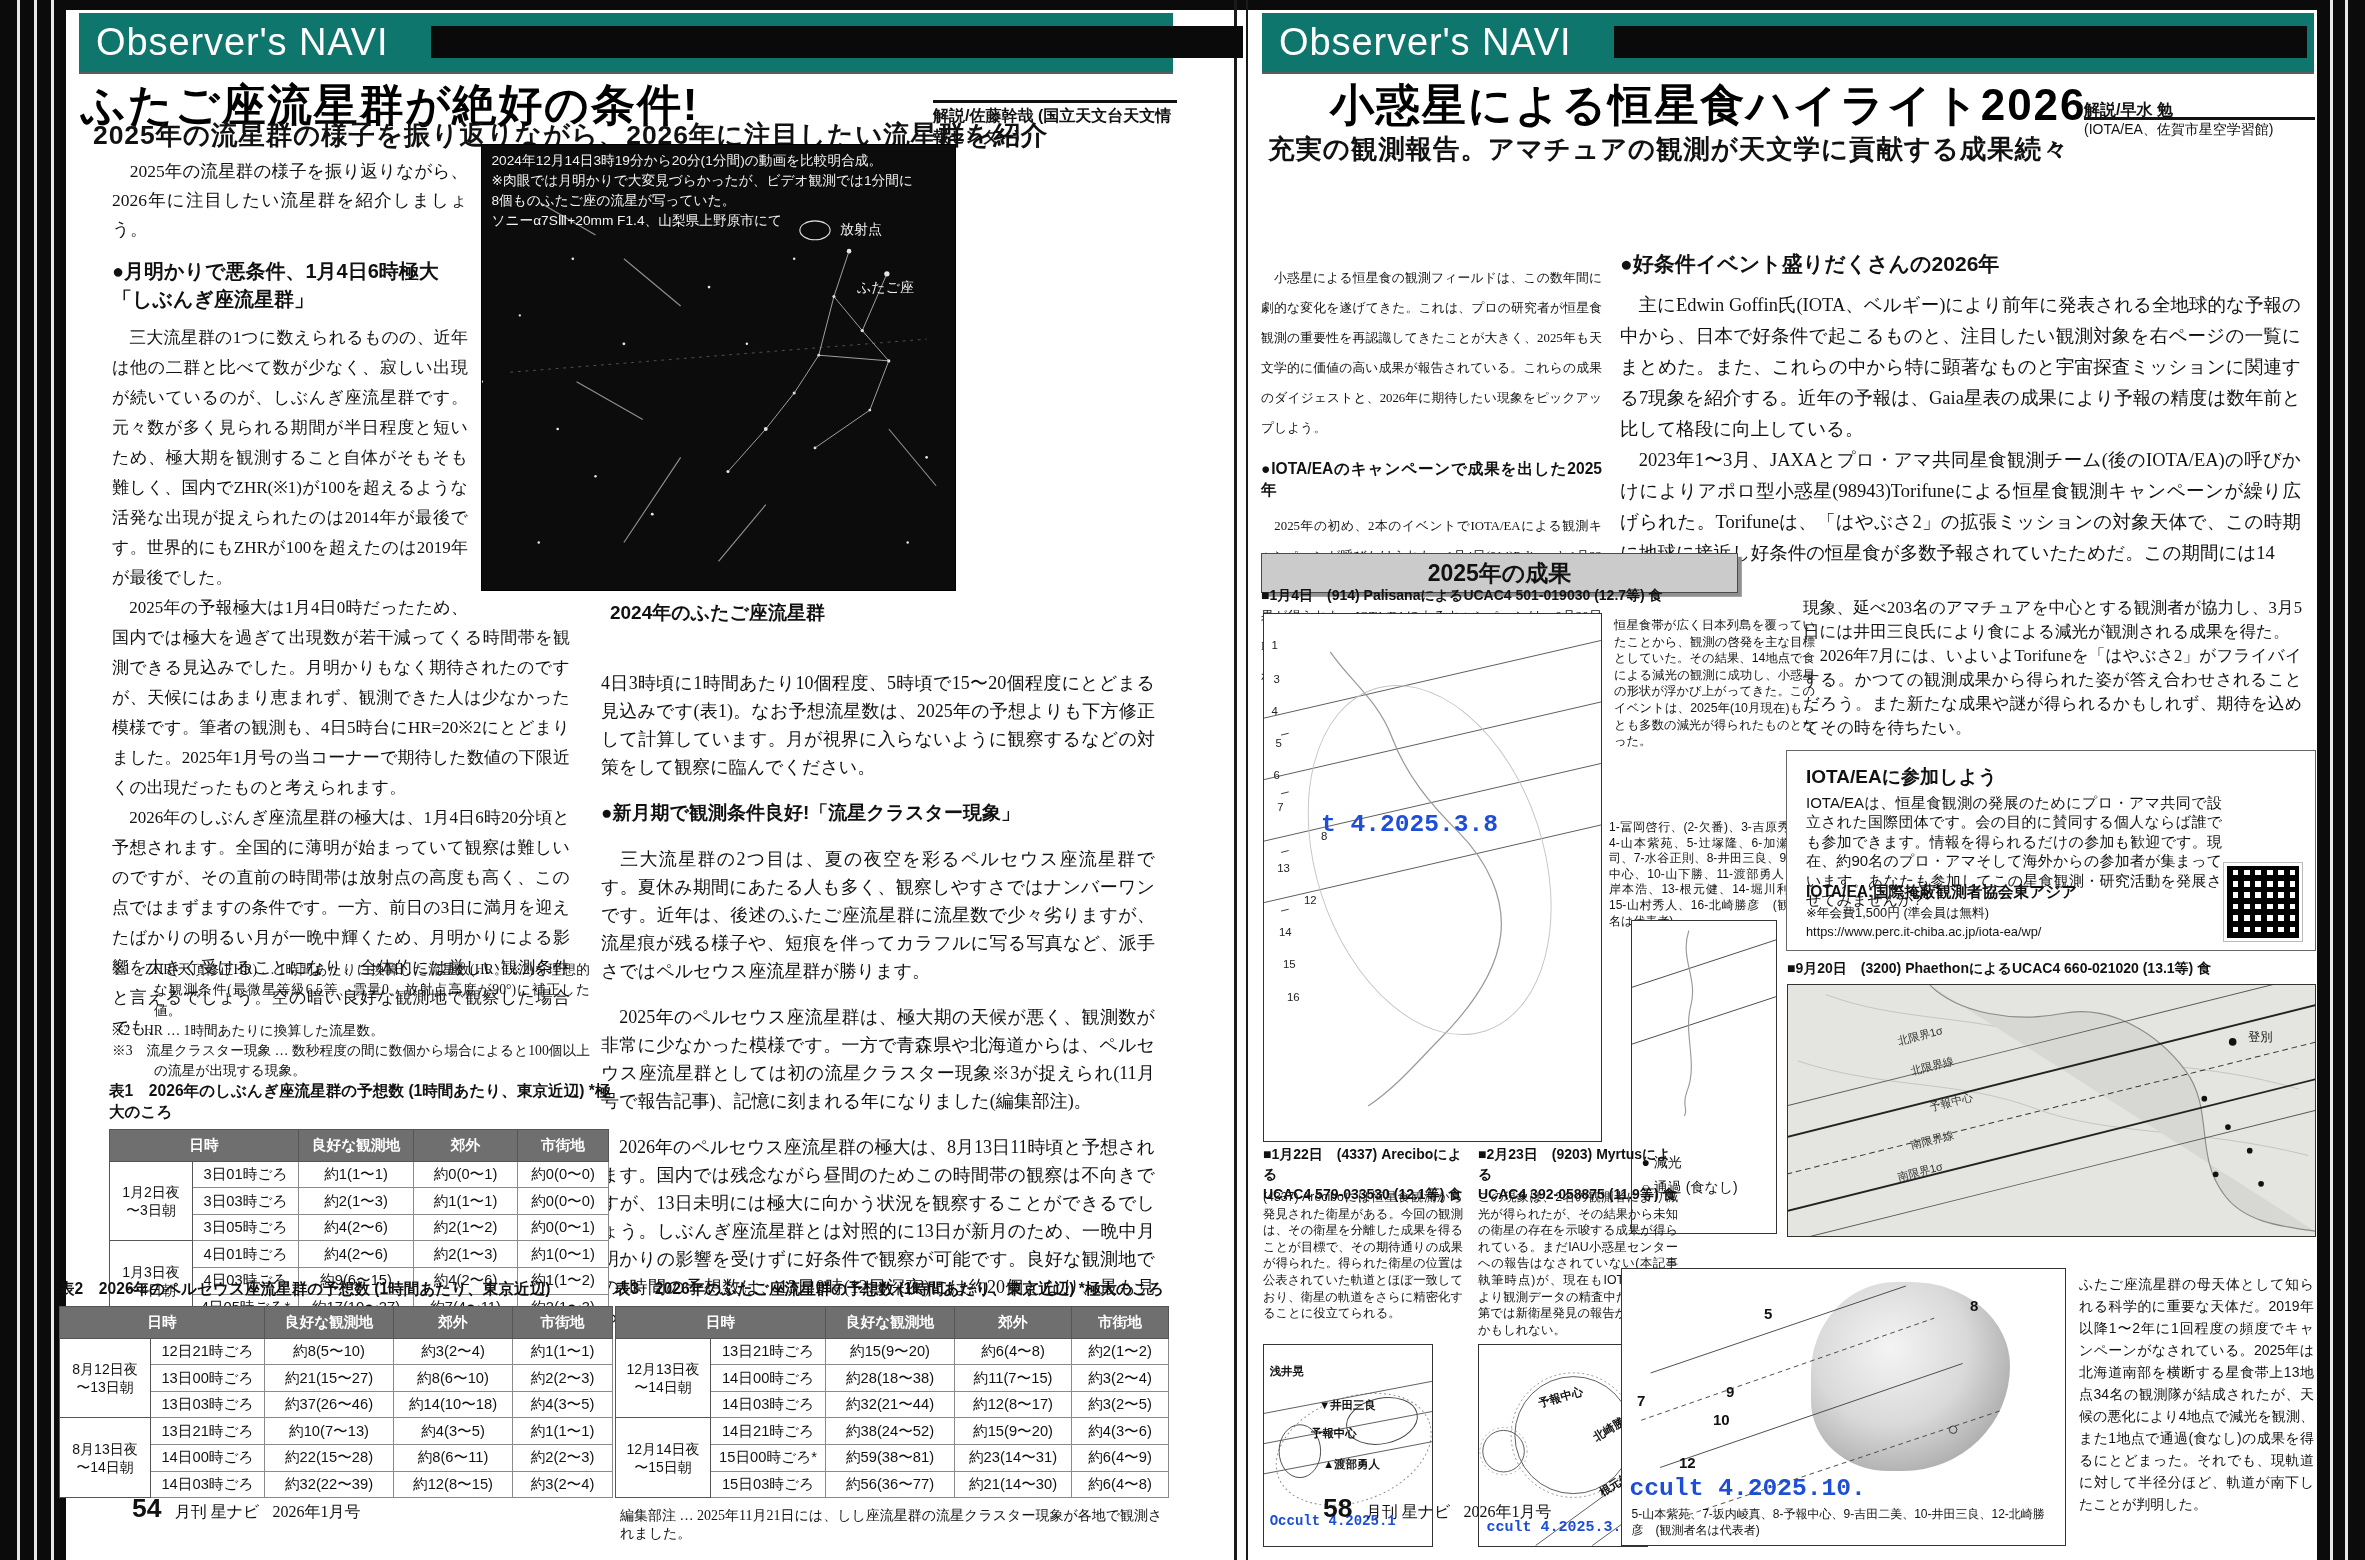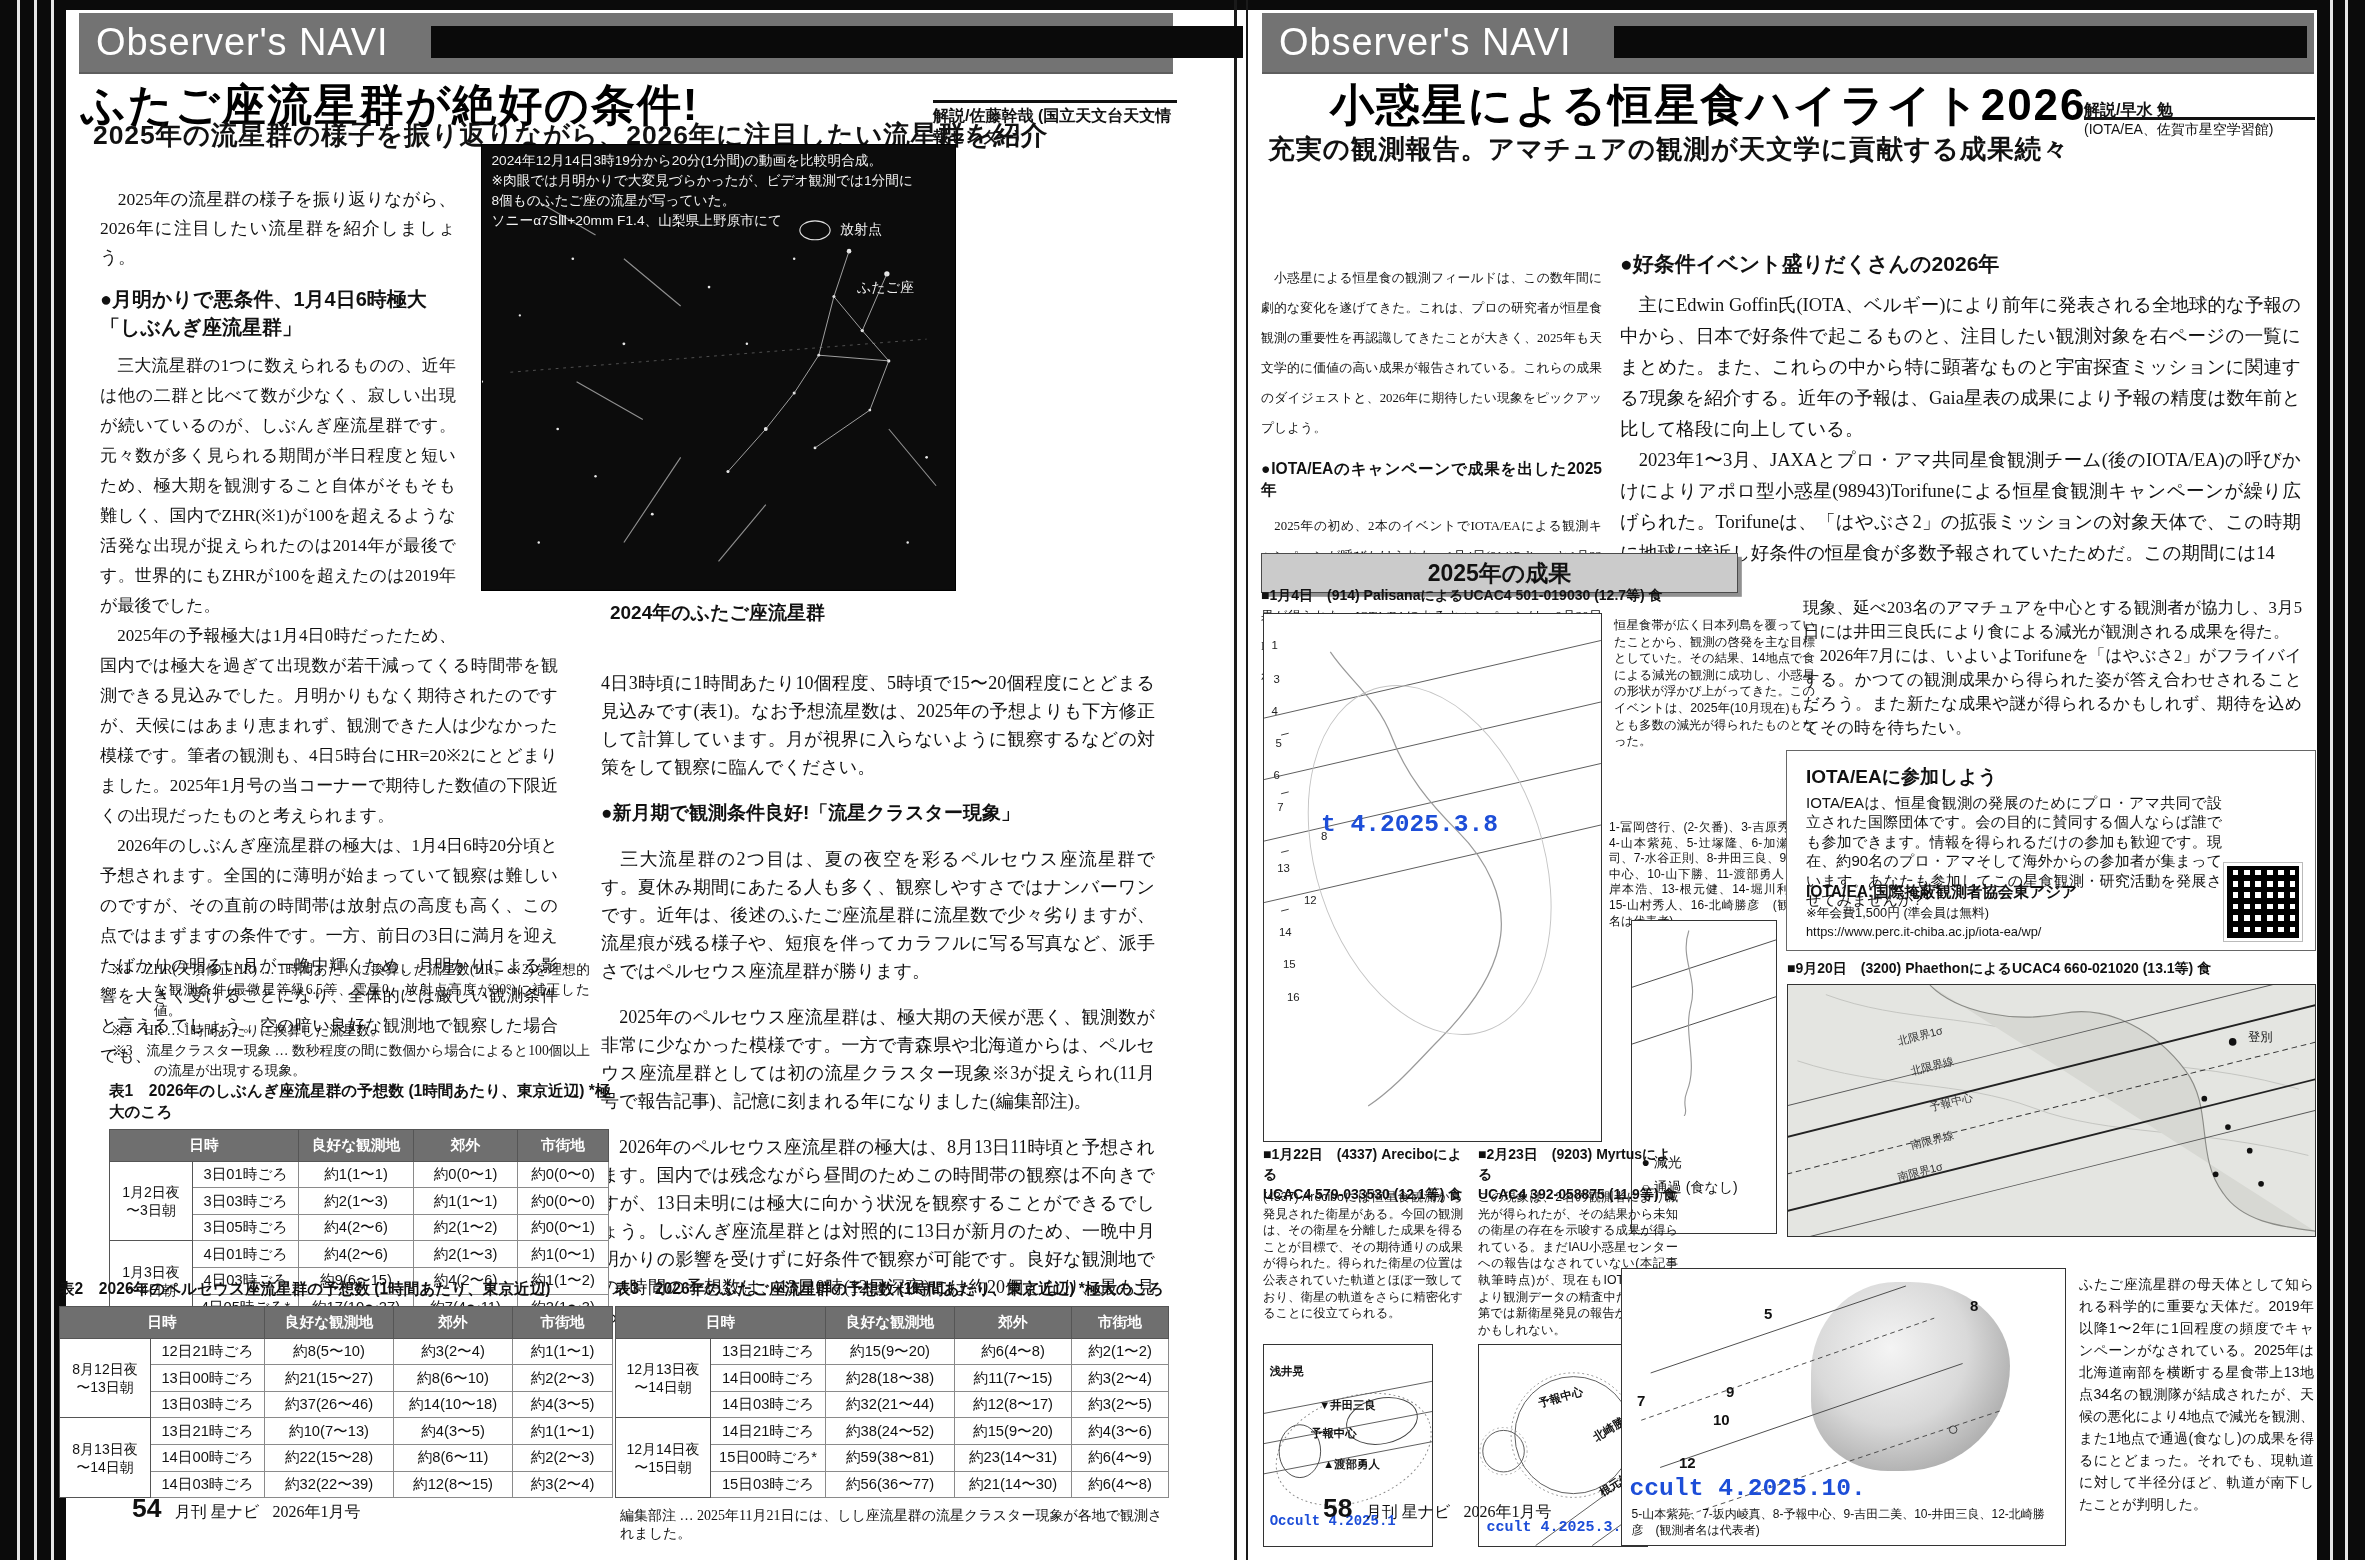--- a/index.html
+++ b/index.html
@@ -9,21 +9,21 @@
   .serif{font-family:"Liberation Serif","DejaVu Serif",serif;}
   .gothic{font-family:"Liberation Sans","DejaVu Sans",sans-serif;}
   .just{text-align:justify;text-justify:inter-character;}
   .pre{white-space:pre-line;}
   
   .edgebar{top:0;height:1561px;background:#0b0b0b;}
   .edgeline{top:0;height:1561px;width:2.8px;background:#fff;opacity:.9;}
   .topbar{left:0;top:0;width:2366px;height:9.5px;background:#0b0b0b;}
   .gutterline{top:0;height:1561px;width:2.8px;background:#1a1a1a;}
   
-  .band{height:59px;background:#737373;border-bottom:2.8px solid #5e5e5e;}
+  .band{height:59px;background:#0f766e;border-bottom:2.8px solid #5e5e5e;}
   .bandtext{color:#fff;font-size:38px;letter-spacing:0.9px;font-weight:400;}
   .bandbar{background:#0a0a0a;height:32px;}
   .pagetitle{font-weight:900;font-size:44px;letter-spacing:1.9px;color:#000;}
   .credit{font-size:16px;font-weight:700;margin-top:28px;}
   .creditrule{height:2.8px;background:#111;}
   .subtitle{font-size:26.5px;font-weight:800;letter-spacing:0.9px;}
   
   .bodycol{font-size:17px;line-height:30px;}
   .bodycol p{margin:0;text-indent:0;}
   .lead{font-size:17.5px;line-height:29px;}
@@ -100,21 +100,21 @@
       <div class="abs bandbar" style="left:352px;top:13.2px;width:812px;"></div>
     </div>
 
     <div class="abs pagetitle gothic" style="left:81px;top:76px;">ふたご座流星群が絶好の条件!</div>
 
     <div class="abs credit gothic" style="left:933px;top:78px;width:244px;">解説/佐藤幹哉 (国立天文台天文情報センター)</div>
     <div class="abs creditrule" style="left:933px;top:100px;width:244px;"></div>
 
     <div class="abs subtitle gothic" style="left:93px;top:117px;">2025年の流星群の様子を振り返りながら、2026年に注目したい流星群を紹介</div>
 
-    <div class="abs serif bodycol just" style="left:100px;top:157px;width:458px;margin-top:28px;">
+    <div class="abs serif bodycol just" style="left:112px;top:157px;width:458px;">
       <div style="float:right;width:102px;height:437px;"></div>
       <p class="lead">　2025年の流星群の様子を振り返りながら、2026年に注目したい流星群を紹介しましょう。</p>
       <div class="shead gothic pre">●月明かりで悪条件、1月4日6時極大
 「しぶんぎ座流星群」</div>
       <p>　三大流星群の1つに数えられるものの、近年は他の二群と比べて数が少なく、寂しい出現が続いているのが、しぶんぎ座流星群です。元々数が多く見られる期間が半日程度と短いため、極大期を観測すること自体がそもそも難しく、国内でZHR(※1)が100を超えるような活発な出現が捉えられたのは2014年が最後です。世界的にもZHRが100を超えたのは2019年が最後でした。</p>
       <p>　2025年の予報極大は1月4日0時だったため、国内では極大を過ぎて出現数が若干減ってくる時間帯を観測できる見込みでした。月明かりもなく期待されたのですが、天候にはあまり恵まれず、観測できた人は少なかった模様です。筆者の観測も、4日5時台にHR=20※2にとどまりました。2025年1月号の当コーナーで期待した数値の下限近くの出現だったものと考えられます。</p>
       <p>　2026年のしぶんぎ座流星群の極大は、1月4日6時20分頃と予想されます。全国的に薄明が始まっていて観察は難しいのですが、その直前の時間帯は放射点の高度も高く、この点ではまずますの条件です。一方、前日の3日に満月を迎えたばかりの明るい月が一晩中輝くため、月明かりによる影響を大きく受けることになり、全体的には厳しい観測条件と言えるでしょう。空の暗い良好な観測地で観察した場合でも、</p>
     </div>
 
     <div class="abs serif fnote just" style="left:112px;top:960px;width:478px;">

